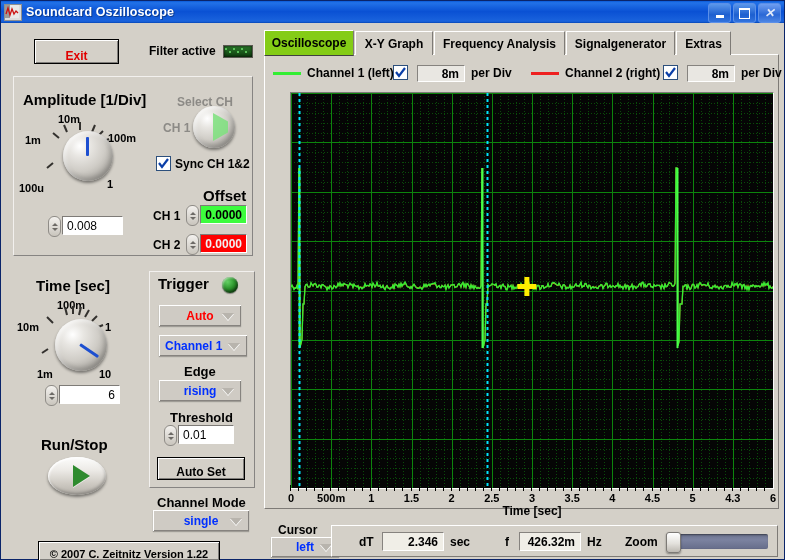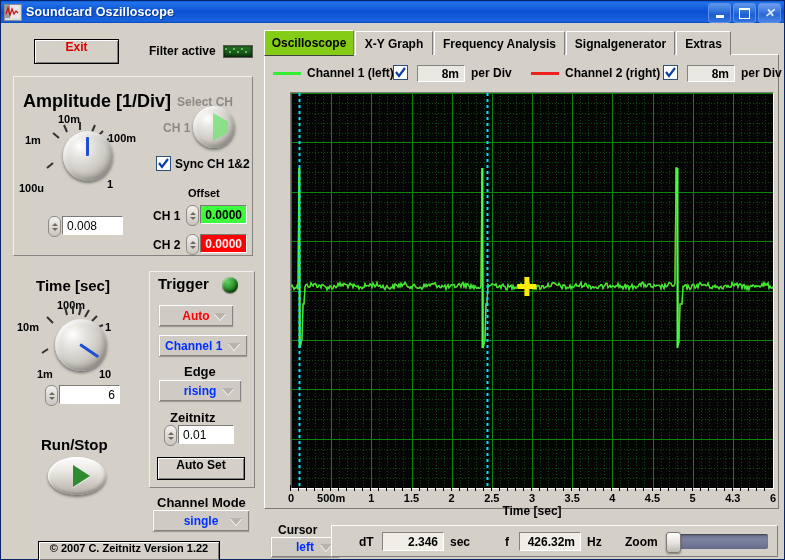--- a/index.html
+++ b/index.html
@@ -39,21 +39,21 @@
     border-top:1px solid #f2f0ee;border-left:1px solid #f2f0ee;
     border-right:1px solid #868482;border-bottom:1px solid #868482;}
 
   .lbl{position:absolute;font-size:12px;color:#000;white-space:nowrap;}
   .bold{font-weight:bold;}
 
   
   .btn{position:absolute;background:#d4d0c8;
     border:1px solid #000;
     box-shadow:inset 1px 1px 0 #ffffff, inset -1px -1px 0 #7f7d7a;
-    display:flex;align-items:flex-start;justify-content:center;
+    display:flex;align-items:flex-end;justify-content:center;
     font-size:12px;font-weight:bold;cursor:default;color:#000;}
 
   
   .combo{position:absolute;background:#cfcbc4;
     box-shadow:inset 1px 1px 0 #ffffff, inset -1px -1px 0 #86837f,
                0 1px 1px rgba(0,0,0,.25);
     display:flex;align-items:center;justify-content:center;
     font-size:12px;font-weight:bold;cursor:default;}
   .combo .arrow{position:absolute;right:7px;top:50%;margin-top:-3px;
     width:0;height:0;border-left:6px solid transparent;border-right:6px solid transparent;
@@ -186,21 +186,21 @@
       <rect x="9" y="2" width="2" height="2"></rect>
           <rect x="13" y="5" width="2" height="2"></rect>
       <rect x="17" y="2" width="2" height="2"></rect>
           <rect x="21" y="5" width="2" height="2"></rect>
         </g>
     </svg>
   </div>
 
   <div class="panel" style="left:12px;top:75px;width:238px;height:178px;"></div>
 
-  <div class="lbl bold" style="left:22px;top:90px;font-size:18px;">Amplitude [1/Div]</div>
+  <div class="lbl bold" style="left:22px;top:90px;font-size:15px;">Amplitude [1/Div]</div>
 
   <div class="lbl" style="left:176px;top:94px;font-size:12px;font-weight:bold;color:#8c8a86;">Select CH</div>
 
   <div class="ticklbl" style="left:57px;top:112px;">10m</div>
   <div class="ticklbl" style="left:107px;top:131px;">100m</div>
   <div class="ticklbl" style="left:24px;top:133px;">1m</div>
   <div class="ticklbl" style="left:106px;top:177px;">1</div>
   <div class="ticklbl" style="left:18px;top:181px;">100u</div>
 
   <svg width="120" height="90" style="position:absolute;left:38px;top:118px;">
@@ -235,21 +235,21 @@
   </div>
   <div class="lbl bold" style="left:162px;top:120px;color:#8c8a86;">CH 1</div>
 
   <div class="cbox" style="left:155px;top:155px;">
     <svg width="11" height="11" viewBox="0 0 11 11">
         <polyline points="1,5 4,9 10,1" fill="none" stroke="#0b3fa8" stroke-width="2.2"></polyline>
       </svg>
   </div>
   <div class="lbl bold" style="left:174px;top:156px;">Sync CH 1&amp;2</div>
 
-  <div class="lbl bold" style="left:187px;top:186px;font-size:11px;">Offset</div>
+  <div class="lbl bold" style="left:202px;top:186px;font-size:15px;">Offset</div>
 
   <div class="lbl bold" style="left:152px;top:208px;">CH 1</div>
   <div class="spinner" style="left:185px;top:204px;">
     <i class="up"></i>
       <i class="dn"></i>
   </div>
   <div class="numfield right" style="left:199px;top:204px;width:47px;height:19px;background:#3dfc3d;font-weight:bold;">0.0000</div>
 
   <div class="lbl bold" style="left:152px;top:237px;">CH 2</div>
   <div class="spinner" style="left:185px;top:233px;">
@@ -296,37 +296,37 @@
   <div class="lbl bold" style="left:40px;top:435px;font-size:15px;">Run/Stop</div>
   <div class="ovalbtn" style="left:47px;top:456px;width:58px;height:38px;">
     <div class="play"></div>
   </div>
 
   <div class="panel" style="left:148px;top:270px;width:104px;height:215px;"></div>
   <div class="lbl bold" style="left:157px;top:274px;font-size:15px;">Trigger</div>
   <div class="led" style="left:221px;top:276px;width:16px;height:16px;
               background:radial-gradient(circle at 35% 30%, #64d064 0%, #2d962d 45%, #0d4c0d 100%);"></div>
 
-  <div class="combo" style="left:158px;top:304px;width:74px;height:21px;color:#ff0000;">
+  <div class="combo" style="left:158px;top:304px;width:82px;height:21px;color:#ff0000;">
     <span>Auto</span>
     <span class="arrow"></span>
   </div>
 
   <div class="combo" style="left:158px;top:334px;width:82px;height:21px;color:#0030ff;justify-content:flex-start;padding-left:6px;">
     <span>Channel 1</span>
     <span class="arrow"></span>
   </div>
 
   <div class="lbl bold" style="left:183px;top:363px;font-size:13px;">Edge</div>
   <div class="combo" style="left:158px;top:379px;width:82px;height:21px;color:#0030ff;">
     <span>rising</span>
     <span class="arrow"></span>
   </div>
 
-  <div class="lbl bold" style="left:169px;top:409px;font-size:13px;">Zeitnitz</div>
+  <div class="lbl bold" style="left:169px;top:409px;font-size:13px;">Threshold</div>
   <div class="spinner" style="left:163px;top:424px;">
     <i class="up"></i>
       <i class="dn"></i>
   </div>
   <div class="numfield" style="left:177px;top:424px;width:56px;height:19px;">0.01</div>
 
   <div class="btn" style="left:156px;top:456px;width:86px;height:21px;">
     <span>Auto Set</span>
   </div>
 

